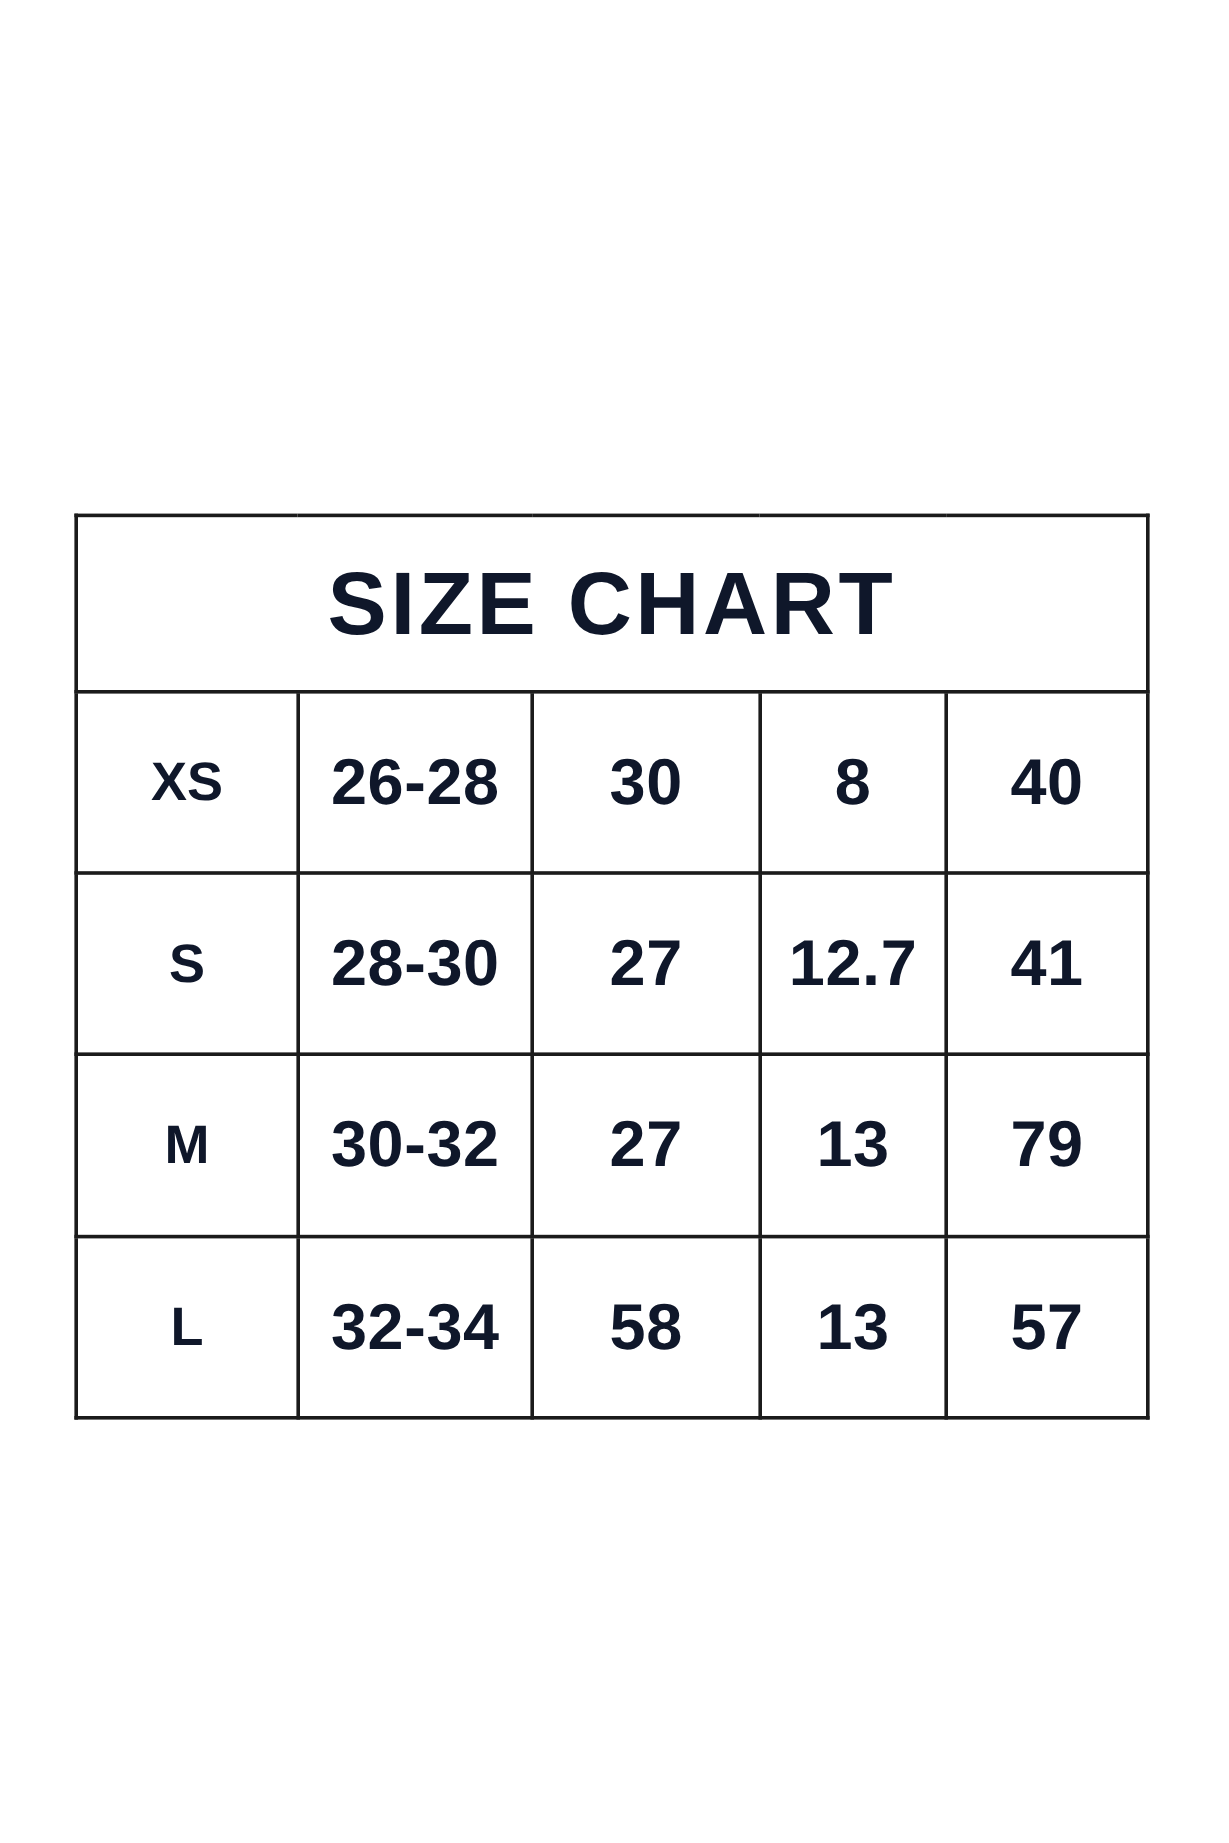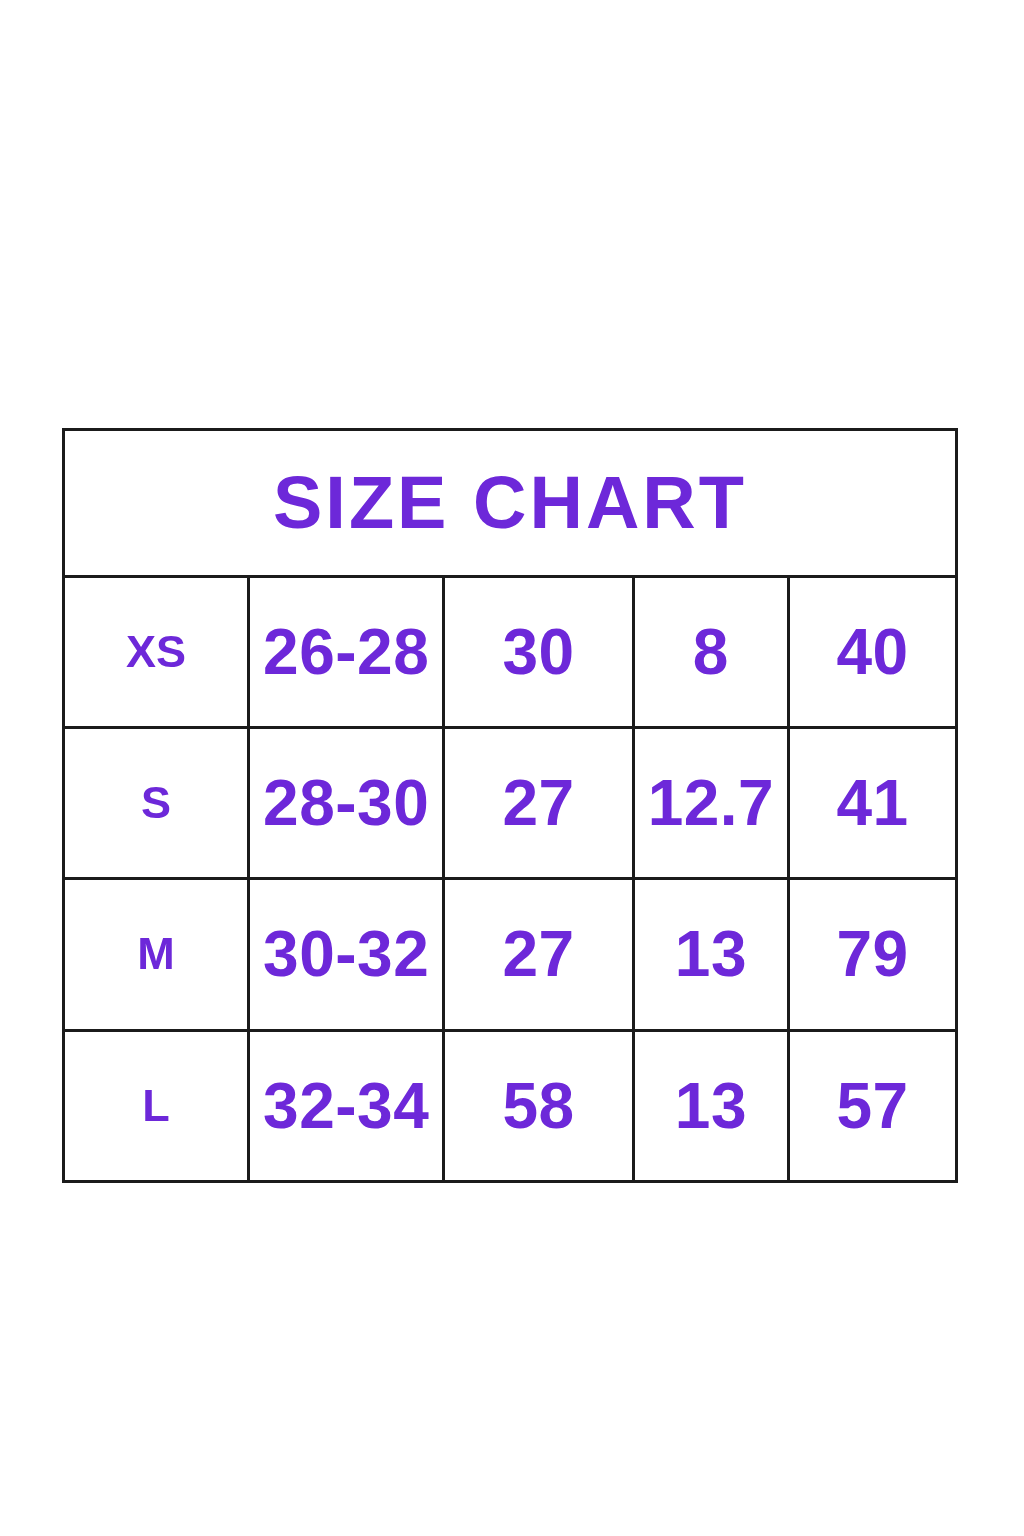--- a/index.html
+++ b/index.html
@@ -28,21 +28,21 @@
     table-layout: fixed;
     background: #ffffff;
   }
   table.size-chart td,
   table.size-chart th {
     border: 3px solid #1b1b1b;
     text-align: center;
     vertical-align: middle;
     padding: 0;
     font-weight: bold;
-    color: #6d28d9;
+    color: #0f172a;
   }
   .col-size   { width: 20.7%; }
   .col-waist  { width: 21.9%; }
   .col-inseam { width: 21.2%; }
   .col-leg    { width: 17.4%; }
   .col-length { width: 18.8%; }
 
   tr.title-row  { height: 122px; }
   tr.header-row { height: 127px; }
   tr.data-row   { height: 126px; }
@@ -55,21 +55,21 @@
   .header-cell {
     font-size: 40px;
     letter-spacing: 0.5px;
     white-space: pre-line;
     line-height: 1.05;
   }
   .header-cell.small {
     font-size: 34px;
   }
   .data-cell {
-    font-size: 64px;
+    font-size: 54px;
     letter-spacing: 0.5px;
   }
   .size-cell {
     font-size: 45px;
   }
 </style>
 </head>
 <body>
 
 <div class="chart-wrap">

